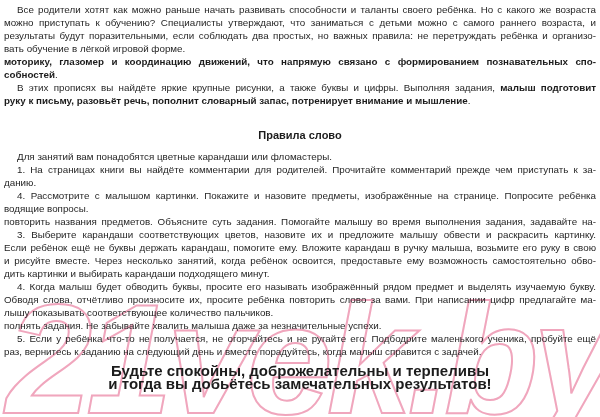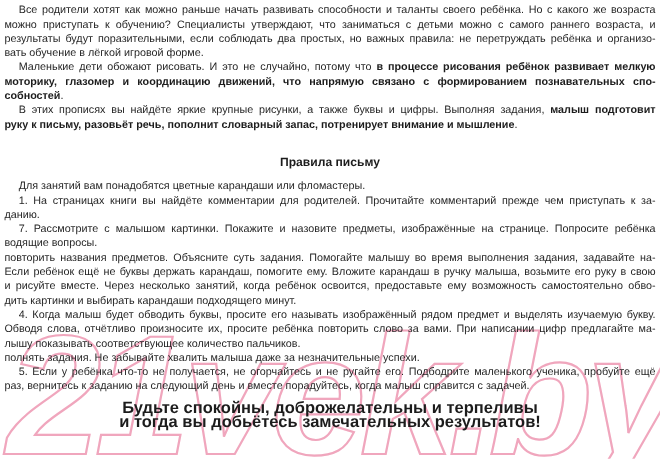--- a/index.html
+++ b/index.html
@@ -64,44 +64,44 @@
 <div class="page">
   <div class="watermark" style="-webkit-text-stroke: 2px rgb(240, 166, 189);">21vek.by</div>
   <div class="doc">
       <div class="block para">
         <div class="line indent just"><span class="r">Все родители хотят как можно раньше начать развивать способности и таланты своего ребёнка. Но с какого же возраста</span></div>
         <div class="line just"><span class="r">можно приступать к обучению? Специалисты утверждают, что заниматься с детьми можно с самого раннего возраста, и</span></div>
         <div class="line just"><span class="r">результаты будут поразительными, если соблюдать два простых, но важных правила: не перетруждать ребёнка и организо-</span></div>
         <div class="line"><span class="r">вать обучение в лёгкой игровой форме.</span></div>
       </div>
       <div class="block para">
-        <div class="line indent just"><span class="r">Маленькие дети обожают рисовать. И это не случайно, потому что </span><span class="b">в процессе рисования ребёнок развивает мелкую</span></div>
         <div class="line just"><span class="b">моторику, глазомер и координацию движений, что напрямую связано с формированием познавательных спо-</span></div>
         <div class="line"><span class="b">собностей</span><span class="r">.</span></div>
       </div>
       <div class="block para">
         <div class="line indent just"><span class="r">В этих прописях вы найдёте яркие крупные рисунки, а также буквы и цифры. Выполняя задания, </span><span class="b">малыш подготовит</span></div>
         <div class="line"><span class="b">руку к письму, разовьёт речь, пополнит словарный запас, потренирует внимание и мышление</span><span class="r">.</span></div>
       </div>
       <div class="block heading">
-        <div class="line"><span class="b">Правила письму</span></div>
+        <div class="line"><span class="b">Правила слово</span></div>
       </div>
       <div class="block para">
         <div class="line indent"><span class="r">Для занятий вам понадобятся цветные карандаши или фломастеры.</span></div>
       </div>
       <div class="block para">
         <div class="line indent just"><span class="r">1. На страницах книги вы найдёте комментарии для родителей. Прочитайте комментарий прежде чем приступать к за-</span></div>
         <div class="line"><span class="r">данию.</span></div>
       </div>
       <div class="block para">
-        <div class="line indent just"><span class="r">7. Рассмотрите с малышом картинки. Покажите и назовите предметы, изображённые на странице. Попросите ребёнка</span></div>
+        <div class="line indent just"><span class="r">4. Рассмотрите с малышом картинки. Покажите и назовите предметы, изображённые на странице. Попросите ребёнка</span></div>
         <div class="line"><span class="r">водящие вопросы.</span></div>
         <div class="line just"><span class="r">повторить названия предметов. Объясните суть задания. Помогайте малышу во время выполнения задания, задавайте на-</span></div>
       </div>
       <div class="block para">
+        <div class="line indent just"><span class="r">3. Выберите карандаши соответствующих цветов, назовите их и предложите малышу обвести и раскрасить картинку.</span></div>
         <div class="line just"><span class="r">Если ребёнок ещё не буквы держать карандаш, помогите ему. Вложите карандаш в ручку малыша, возьмите его руку в свою</span></div>
         <div class="line just"><span class="r">и рисуйте вместе. Через несколько занятий, когда ребёнок освоится, предоставьте ему возможность самостоятельно обво-</span></div>
         <div class="line"><span class="r">дить картинки и выбирать карандаши подходящего минут.</span></div>
       </div>
       <div class="block para">
         <div class="line indent just"><span class="r">4. Когда малыш будет обводить буквы, просите его называть изображённый рядом предмет и выделять изучаемую букву.</span></div>
         <div class="line just"><span class="r">Обводя слова, отчётливо произносите их, просите ребёнка повторить слово за вами. При написании цифр предлагайте ма-</span></div>
         <div class="line"><span class="r">лышу показывать соответствующее количество пальчиков.</span></div>
       </div>
       <div class="block para">

